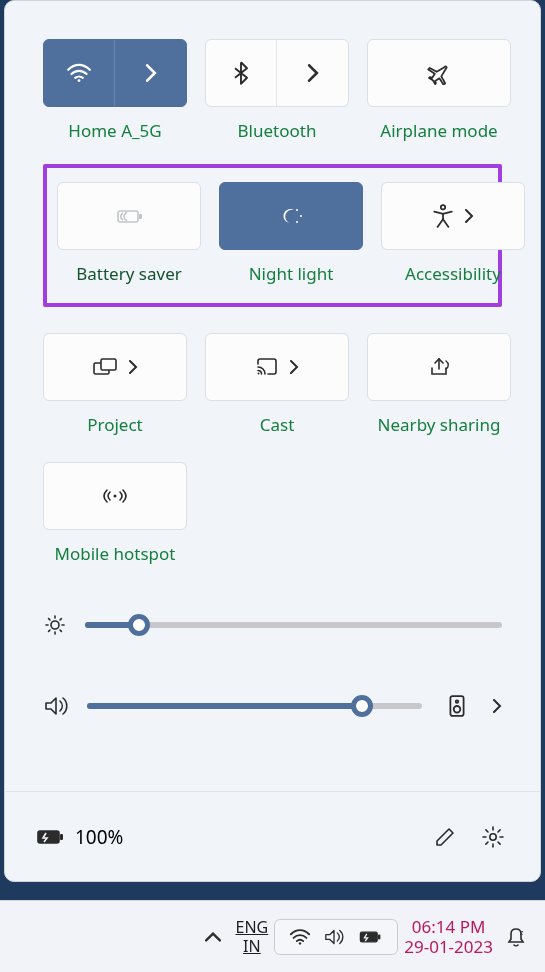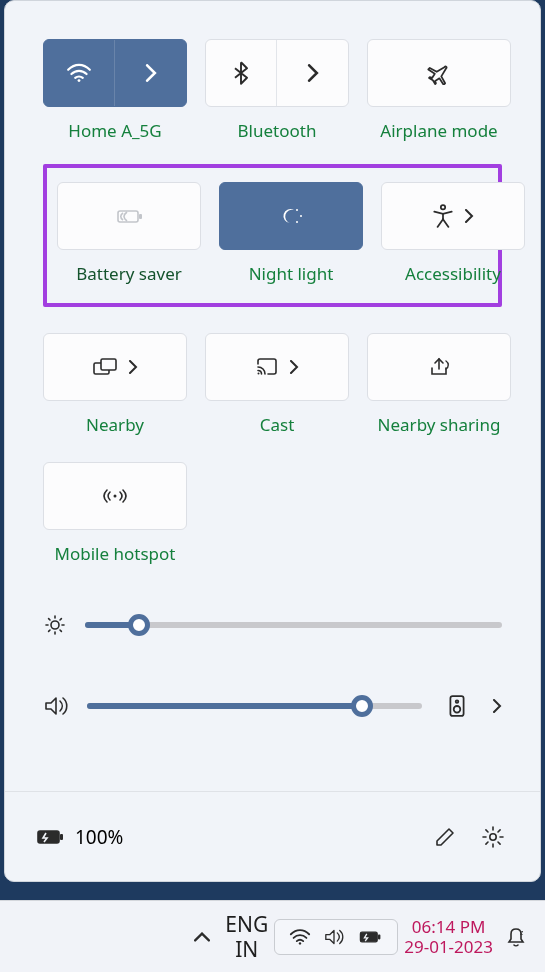--- a/index.html
+++ b/index.html
@@ -84,21 +84,21 @@
 }
 .panel-footer .spacer { flex:1; }
 .icon-btn { width:34px; height:34px; display:flex; align-items:center; justify-content:center; border-radius:4px; }
 .taskbar {
   position:absolute; left:0; right:0; bottom:0; height:72px;
   background:#f1f3f8; border-top:1px solid #d4d7dc;
   display:flex; align-items:center; justify-content:flex-end;
   padding: 0 12px;
   gap: 6px;
 }
-.lang { text-align:center; font-size:21px; line-height:1.15; color:#1e1e1e; }
+.lang { text-align:center; font-size:16px; line-height:1.15; color:#1e1e1e;text-decoration:underline; }
 .pill {
   display:flex; align-items:center; gap:12px;
   padding: 8px 14px; border:1px solid #c9ccd1; border-radius:6px;
   background:#f4f6fa;
 }
 .dt { text-align:center; font-size:17px; line-height:1.15; color:#be185d; }
 svg { display:block; }
 </style>
 </head>
 <body>
@@ -206,21 +206,21 @@
         <div class="chev-wrap">
           <svg width="26" height="20" viewBox="0 0 26 20" fill="none" stroke="#2b2b2b" stroke-width="1.6">
               <rect x="2" y="6" width="15" height="11" rx="1.5"></rect>
               <rect x="9" y="2" width="15" height="11" rx="1.5" fill="#fcfcfd"></rect>
             </svg>
           <svg width="10" height="14" viewBox="0 0 8 14" fill="none" stroke="#2b2b2b" stroke-width="2" stroke-linecap="round">
               <path d="M1 1 L7 7 L1 13"></path>
             </svg>
         </div>
       </div>
-      <div class="label">Nearby</div>
+      <div class="label">Project</div>
     </div>
 
     <div class="cell">
       <div class="tile">
         <div class="chev-wrap">
           <svg width="24" height="20" viewBox="0 0 24 20" fill="none" stroke="#2b2b2b" stroke-width="1.6" stroke-linecap="round">
               <path d="M3 7 L3 4 C3 3 4 2 5 2 L19 2 C20 2 21 3 21 4 L21 15 C21 16 20 17 19 17 L13 17"></path>
               <path d="M3 10 C7 10 10 13 10 17"></path>
               <path d="M3 13.5 C5 13.5 6.5 15 6.5 17"></path>
               <circle cx="3.5" cy="16.5" r="1" fill="#2b2b2b" stroke="none"></circle>

